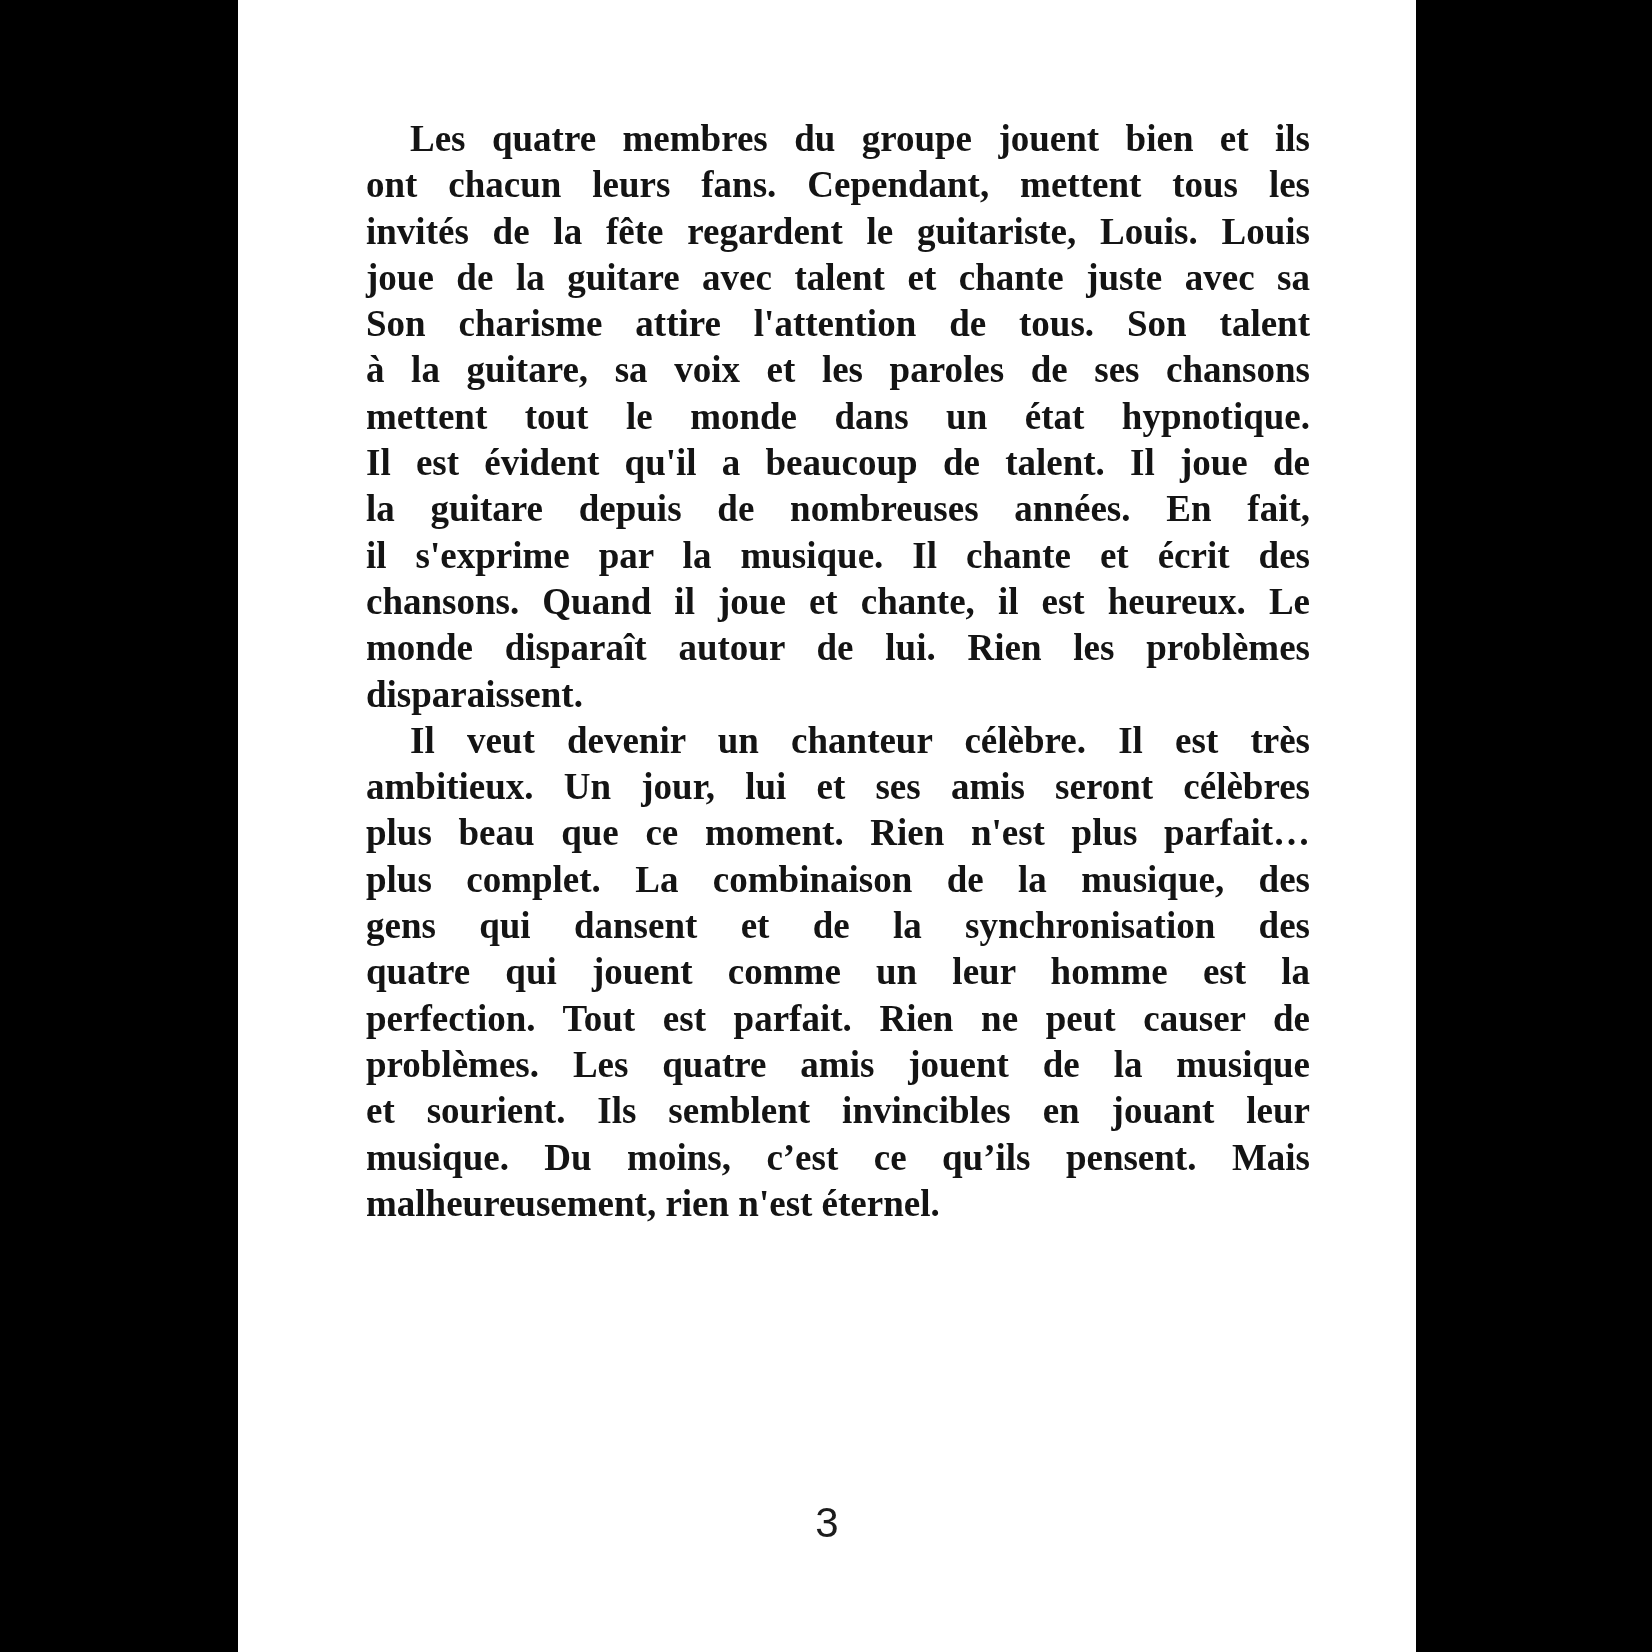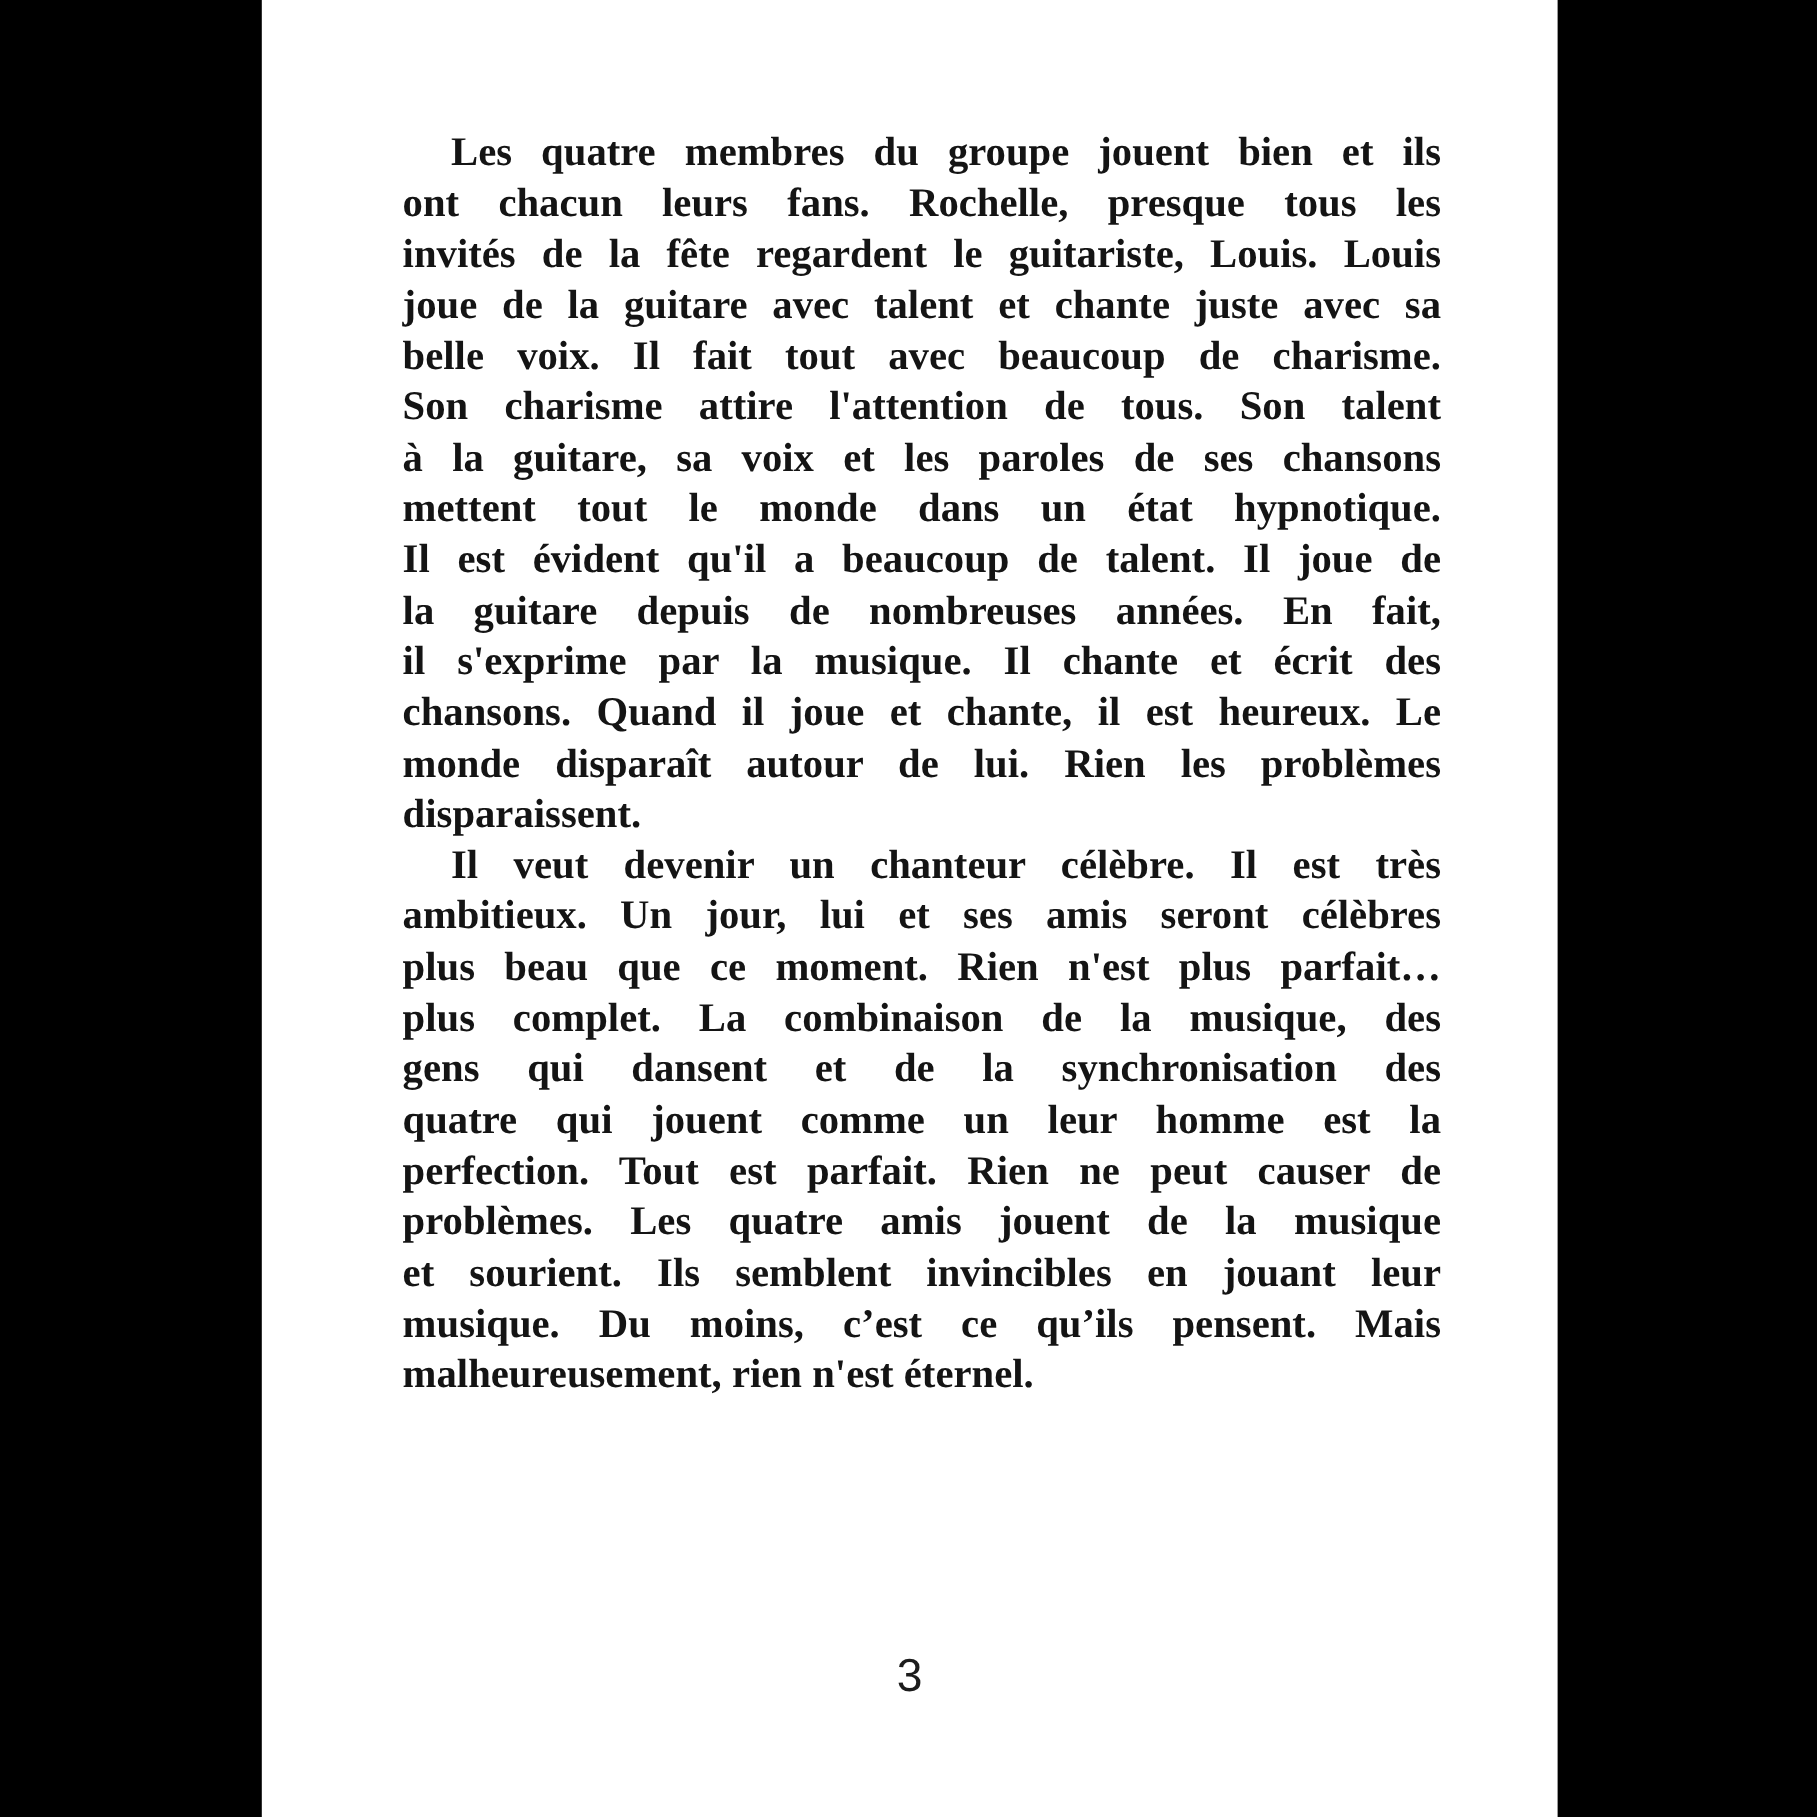--- a/index.html
+++ b/index.html
@@ -75,24 +75,23 @@
 
 <div class="stage">
   <div class="letterbox left"></div>
   <div class="letterbox right"></div>
 
   <div class="page">
     <div class="text-col">
 
       <div class="para">
         <div class="line indent">Les quatre membres du groupe jouent bien et ils</div>
-        <div class="line">ont chacun leurs fans. Rochelle, presque tous les</div>
+        <div class="line">ont chacun leurs fans. Cependant, mettent tous les</div>
         <div class="line">invités de la fête regardent le guitariste, Louis. Louis</div>
         <div class="line">joue de la guitare avec talent et chante juste avec sa</div>
-        <div class="line">belle voix. Il fait tout avec beaucoup de charisme.</div>
         <div class="line">Son charisme attire l'attention de tous. Son talent</div>
         <div class="line">à la guitare, sa voix et les paroles de ses chansons</div>
         <div class="line">mettent tout le monde dans un état hypnotique.</div>
         <div class="line">Il est évident qu'il a beaucoup de talent. Il joue de</div>
         <div class="line">la guitare depuis de nombreuses années. En fait,</div>
         <div class="line">il s'exprime par la musique. Il chante et écrit des</div>
         <div class="line">chansons. Quand il joue et chante, il est heureux. Le</div>
         <div class="line">monde disparaît autour de lui. Rien les problèmes</div>
         <div class="line pend">disparaissent.</div>
       </div>

